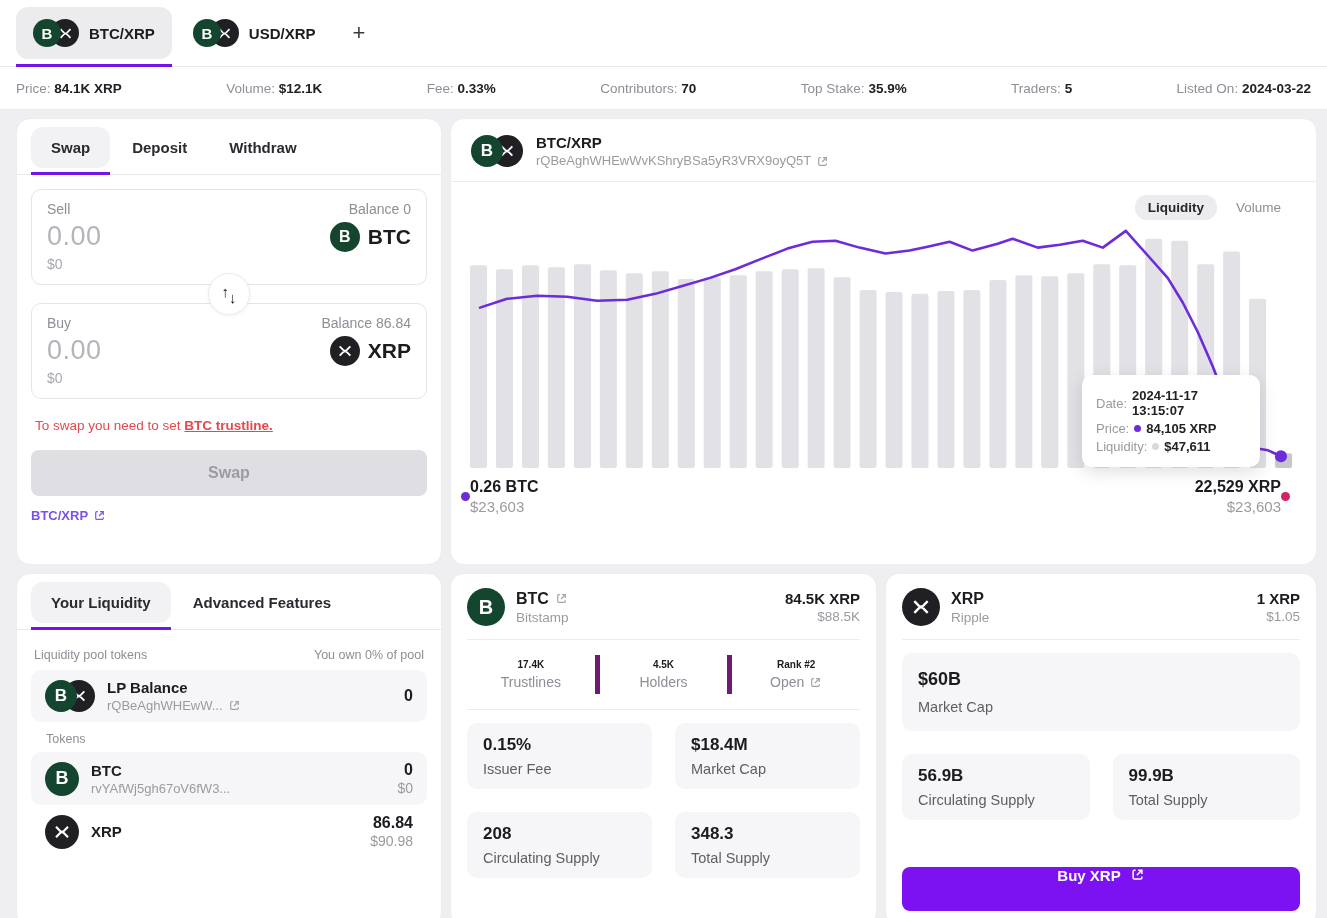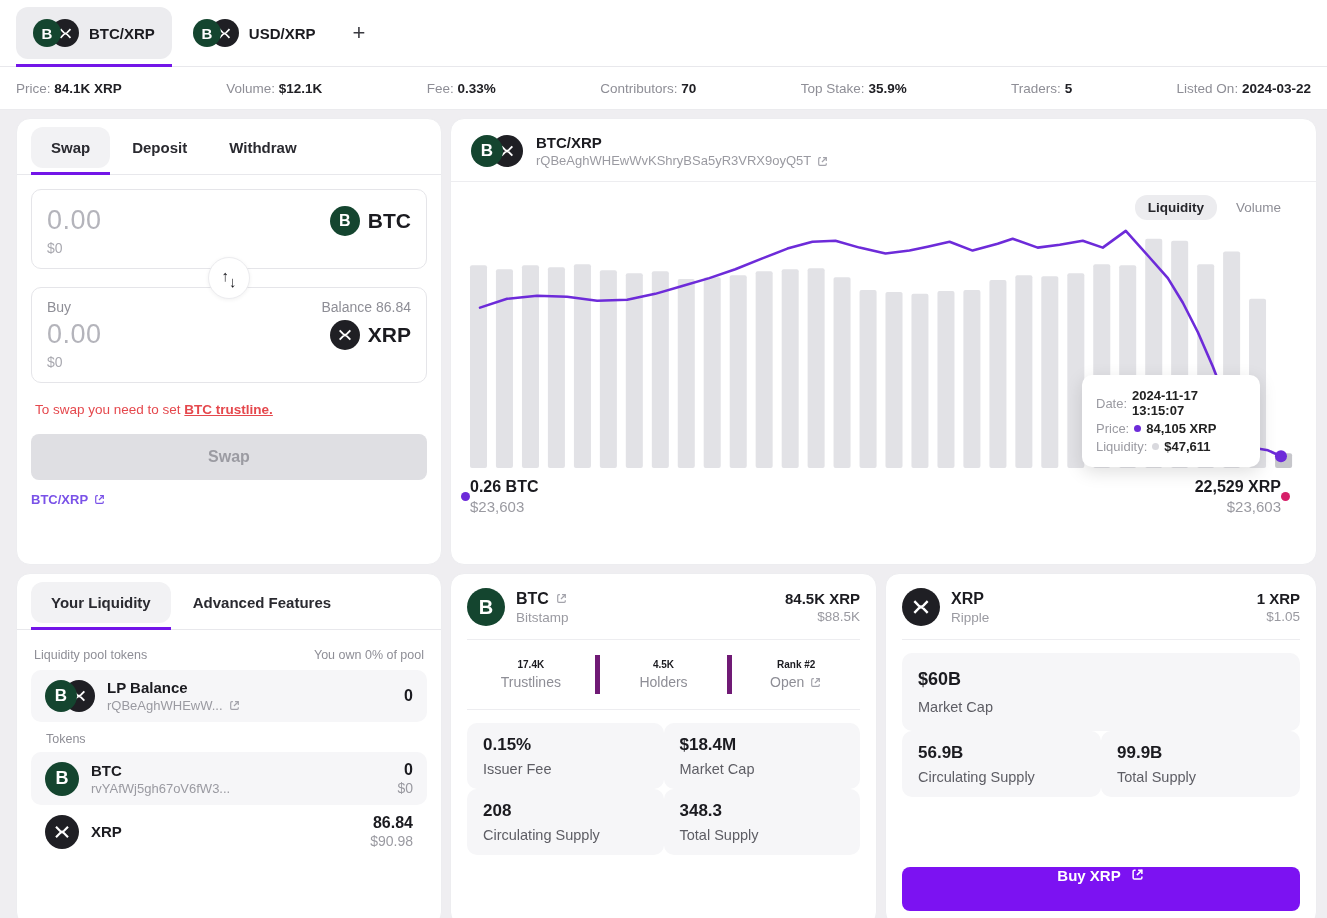--- a/index.html
+++ b/index.html
@@ -91,21 +91,21 @@
   .tok-right{margin-left:auto;text-align:right}
   .tok-price{font-size:15px;font-weight:700}
   .tok-fiat{font-size:13.5px;color:#9a9aa1;margin-top:2px}
   .hline{border:none;border-top:1px solid #ededf0;margin:13px 0}
   .mini-stats{display:flex;text-align:center;margin:2px 0 2px}
   .mini{flex:1;padding:4px 0}
   .mini + .mini{border-left:5px solid #701a75}
   .mini-val{font-size:10px;font-weight:700}
   .mini-lbl{font-size:14px;color:var(--gray);margin-top:4px}
   .mini-lbl.link{display:flex;align-items:center;justify-content:center;gap:5px}
-  .tile-grid{display:grid;grid-template-columns:1fr 1fr;gap:0}
+  .tile-grid{display:grid;grid-template-columns:1fr 1fr;gap:23px}
   .tile{background:var(--tile);border-radius:10px;padding:12px 16px}
   .tile.wide{grid-column:1/3}
   .tile-val{font-size:17px;font-weight:700}
   .tile-lbl{font-size:14.5px;color:#5d5d64;margin-top:6px}
   .buy-btn{margin-top:auto;height:44px;border:none;border-radius:8px;background:#7c12f2;color:#fff;font-size:15px;font-weight:700;display:flex;align-items:flex-start;justify-content:center;gap:9px;cursor:pointer}
   .buy-btn .ext{color:#fff;width:15px;height:15px}
 </style>
 </head>
 <body>
 
@@ -148,20 +148,24 @@
 <div class="main">
 
   <div class="card swap-card">
     <div class="ptabs">
       <div class="ptab active">Swap</div>
       <div class="ptab">Deposit</div>
       <div class="ptab">Withdraw</div>
     </div>
     <div class="swap-body">
       <div class="amount-box">
+        <div class="ab-row1">
+          <span>Sell</span>
+          <span>Balance 0</span>
+        </div>
         <div class="ab-row2">
           <span class="ab-amount">0.00</span>
           <span class="token-chip">
             <span class="coin btc" style="width:30px;height:30px;font-size:16px">B</span>
             <span>BTC</span>
           </span>
         </div>
         <div class="ab-fiat">$0</div>
       </div>
       <div class="swap-divider">

